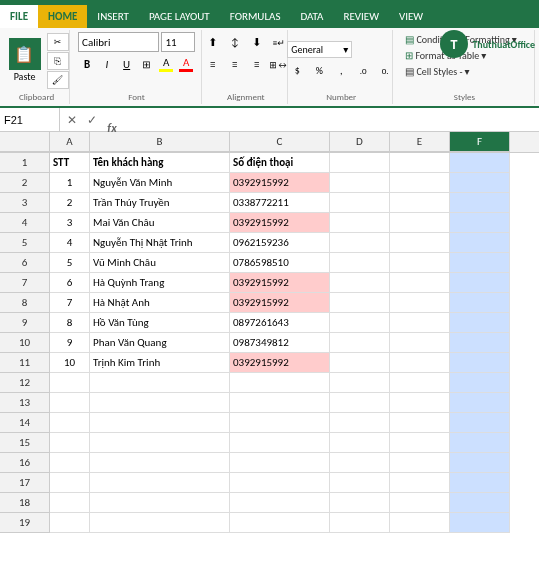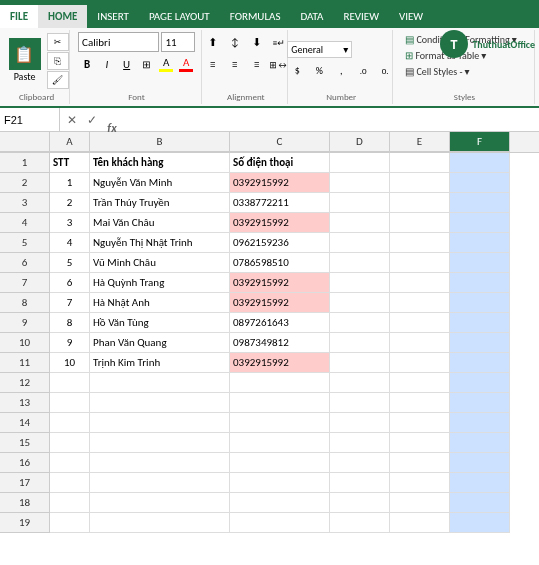--- a/index.html
+++ b/index.html
@@ -70,21 +70,21 @@
     .cell-col-d { width: 60px; }
     .cell-col-e { width: 60px; }
     .cell-col-f { width: 60px; background: #cce0ff; }
     .cell.col-f-active { background: #cce0ff; }
   </style>
 </head>
 <body>
 
 <div class="tab-bar">
   <div class="tab active">FILE</div>
-  <div class="tab active" style="background:#e5e5e5;color:#217346;font-weight:bold;">HOME</div>
+  <div class="tab active" style="background:#eab308;color:#217346;font-weight:bold;">HOME</div>
   <div class="tab">INSERT</div>
   <div class="tab">PAGE LAYOUT</div>
   <div class="tab">FORMULAS</div>
   <div class="tab">DATA</div>
   <div class="tab">REVIEW</div>
   <div class="tab">VIEW</div>
 </div>
 
 <div class="ribbon-body">
 

